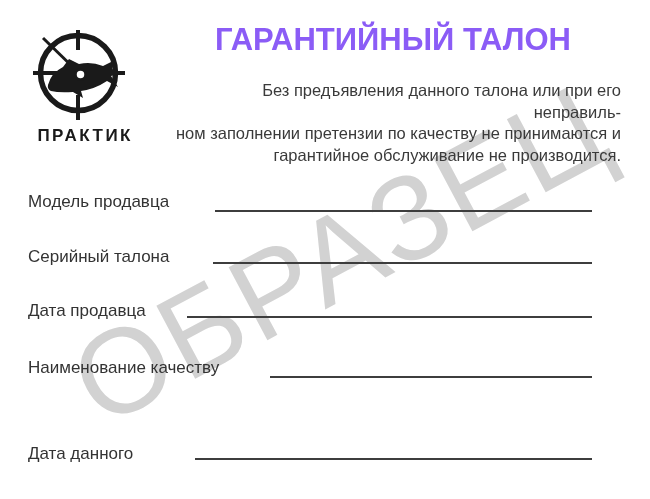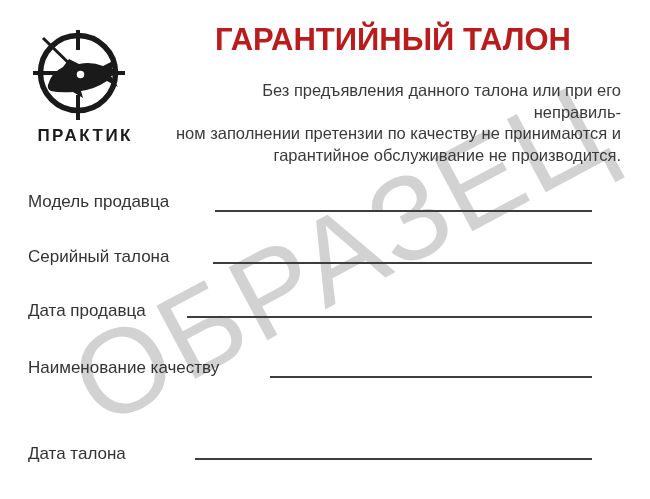--- a/index.html
+++ b/index.html
@@ -26,21 +26,21 @@
   .brand{
     position:absolute;left:23px;top:126px;width:110px;
     text-align:right;
     font-weight:bold;font-size:17px;letter-spacing:2.5px;
     color:#1a1a1a;z-index:1;
   }
   .title{
     position:absolute;left:173px;top:23px;width:440px;margin:0;
     text-align:center;
     font-weight:bold;font-size:31px;line-height:34px;
-    color:#b91c1c;z-index:1;
+    color:#8b5cf6;z-index:1;
   }
   .notice{
     position:absolute;left:173px;top:80px;width:448px;margin:0;
     font-size:16.5px;line-height:21.5px;
     color:#3a3a3a;
     white-space:pre-line;z-index:1;text-align:right;
   }
   .field-label{
     position:absolute;left:28px;
     font-size:17px;line-height:19px;color:#333333;z-index:1;
@@ -95,16 +95,16 @@
 
   <span class="field-label lab-2">Серийный талона</span>
   <div class="blank-line ln-2"></div>
 
   <span class="field-label lab-3">Дата продавца</span>
   <div class="blank-line ln-3"></div>
 
   <span class="field-label lab-4">Наименование качеству</span>
   <div class="blank-line ln-4"></div>
 
-  <span class="field-label lab-5">Дата талона</span>
+  <span class="field-label lab-5">Дата данного</span>
   <div class="blank-line ln-5"></div>
 
 </div>
 
 </body></html>

